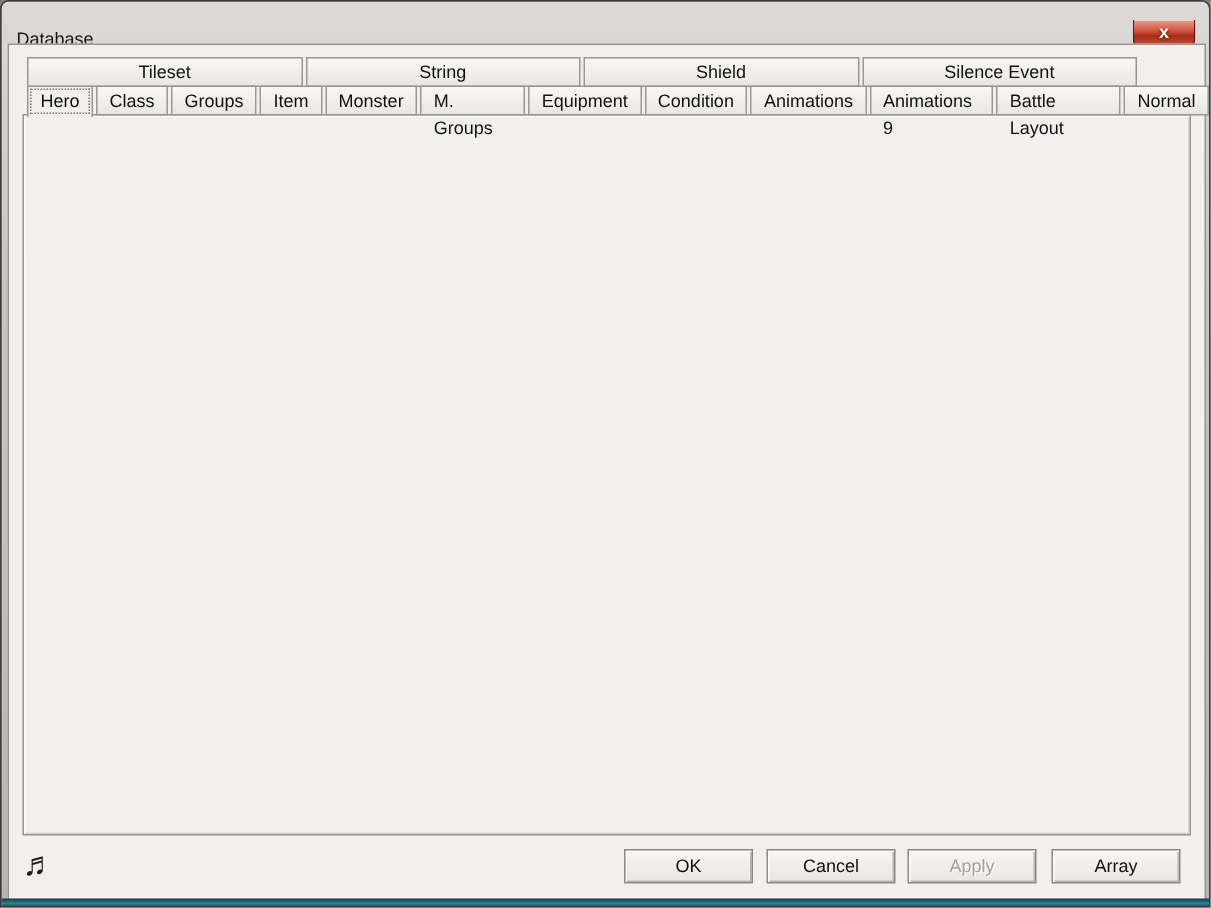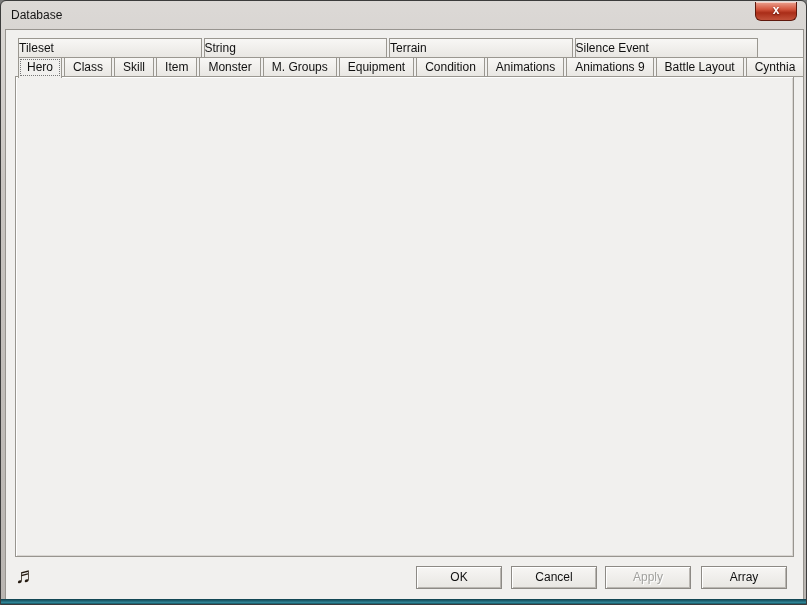--- a/index.html
+++ b/index.html
@@ -3,36 +3,36 @@
 <meta charset="utf-8">
 <style>
   * { box-sizing: border-box; margin: 0; padding: 0; }
   html,body { background:#7a7a7a; }
   body { font-family:"Liberation Sans", sans-serif; }
   #screen{ position:relative; width:807px; height:605px; overflow:hidden;
     background:linear-gradient(180deg,#dcd9d6 0%,#c9c5c1 30%,#b9b5b1 100%);
     border:1px solid #3c3c3c; border-radius:6px 6px 0 0;
   }
   
-  .titlebar{ position:absolute; top:1px; left:0; right:0; height:28px; }
+  .titlebar{ position:absolute; top:12px; left:0; right:0; height:28px; }
   .title-text{ position:absolute; left:10px; top:6px; font-size:12px; color:#161616; }
   .close-btn{ position:absolute; right:9px; top:0; width:42px; height:19px;
     background:linear-gradient(180deg,#eba18f 0%,#d4573f 40%,#aa2d18 60%,#c2513a 100%);
     border:1px solid #5f180c; border-top:none; border-radius:0 0 6px 6px;
     color:#fff; font-size:12px; font-weight:bold; text-align:center; line-height:17px;
     text-shadow:0 1px 2px #5a1208; box-shadow: inset 0 1px 0 rgba(255,255,255,.5);
   }
   .bottom-edge{ position:absolute; left:0; right:0; bottom:0; height:5px;
     background:linear-gradient(180deg,#0e3d49,#2f8496 70%,#16525f); }
   .client{ position:absolute; left:4px; top:28px; width:799px; height:572px;
     background:#f1f0ee; border:1px solid #97948f; }
   
   .tabs-row1{ position:absolute; left:17px; top:37px; width:740px; height:20px; display:flex; gap:2px; }
   .tab1{ flex:1; border:1px solid #9a9790; background:linear-gradient(#f8f7f5,#e9e7e3);
-    font-size:12px; line-height:18px; color:#111; }
+    font-size:12px; text-align:center; line-height:18px; color:#111; }
   .tabs-row2{ position:absolute; left:17px; top:56px; height:20px; display:flex; gap:2px; z-index:3; }
   .tab2{ border:1px solid #9a9790; border-bottom:1px solid #9a9790; background:linear-gradient(#f8f7f5,#e9e7e3);
     font-size:12px; padding:0 8px; line-height:18px; color:#111; }
   .tab2.selected{ background:#f1f0ee; height:21px; border-bottom:none; position:relative;
     outline:1px dotted #777; outline-offset:-3px; }
   .main-panel{ position:absolute; left:14px; top:75px; width:779px; height:481px;
     background:#f1f0ee; border:1px solid #98958f;
     box-shadow: inset 1px 1px 0 #ffffff, inset -1px -1px 0 #d9d6d2; z-index:1; }
   
   .group{ position:absolute; border:1px solid #aeaba6; box-shadow: inset 1px 1px 0 #fbfaf9, 1px 1px 0 #fbfaf9; }
@@ -110,37 +110,37 @@
   <div class="titlebar">
     <span class="title-text">Database</span>
     <div class="close-btn">x</div>
   </div>
   <div class="client"></div>
 
   <div class="tabs-row1">
 
   <div class="tab1">Tileset</div>
       <div class="tab1">String</div>
-      <div class="tab1">Terrain</div>
+      <div class="tab1">Shield</div>
       <div class="tab1">Silence Event</div>
     </div>
   <div class="tabs-row2">
 
   <div class="tab2 selected">Hero</div>
       <div class="tab2">Class</div>
-      <div class="tab2">Skill</div>
+      <div class="tab2">Groups</div>
       <div class="tab2">Item</div>
       <div class="tab2">Monster</div>
       <div class="tab2">M. Groups</div>
       <div class="tab2">Equipment</div>
       <div class="tab2">Condition</div>
       <div class="tab2">Animations</div>
       <div class="tab2">Animations 9</div>
       <div class="tab2">Battle Layout</div>
-      <div class="tab2">Cynthia</div>
+      <div class="tab2">Normal</div>
     </div>
 
   <div class="main-panel"></div>
 
   <div class="hero-header">Hero</div>
   <div class="hero-list sunken">
 
   <div class="hero-item selected">0001:Zack</div>
       <div class="hero-item">0002:Albert</div>
       <div class="hero-item">0003:Burns</div>

